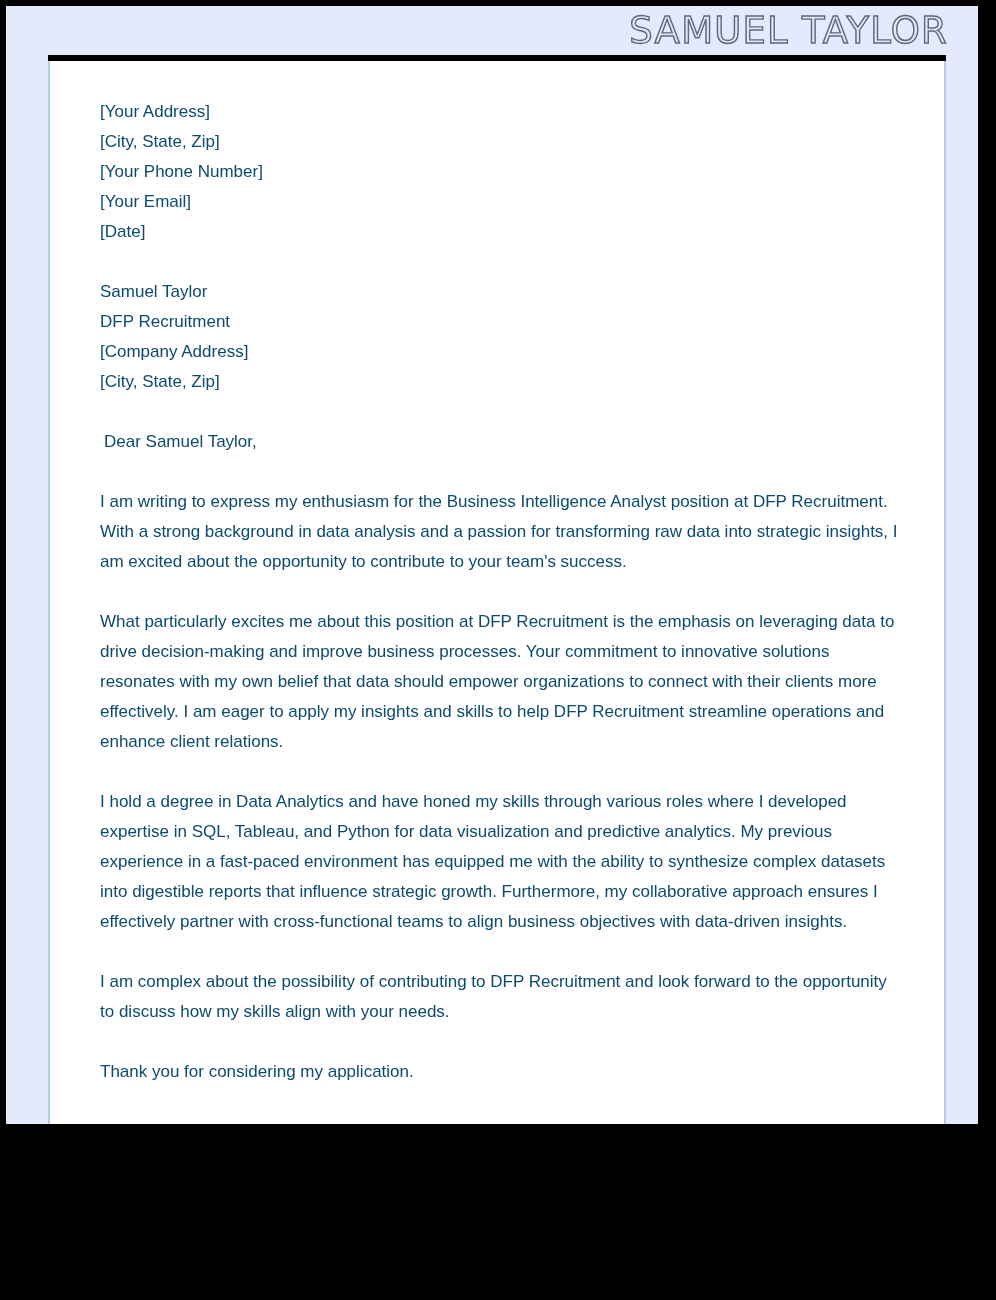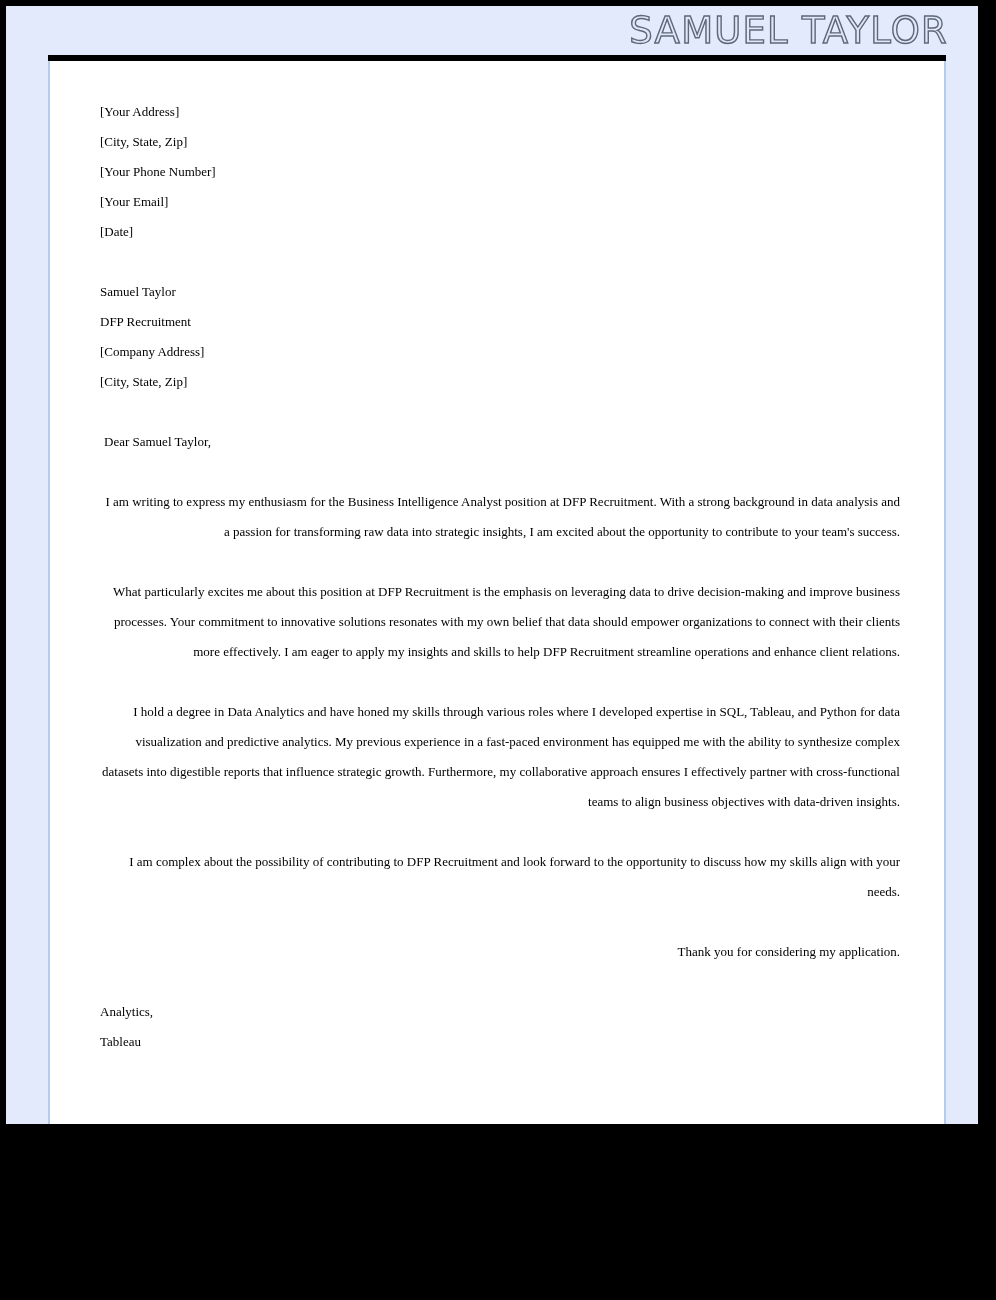--- a/index.html
+++ b/index.html
@@ -87,42 +87,42 @@
     overflow: hidden;
   }
 
   .letter-inner {
     position: relative;
     padding: 36px 48px 0 50px;
     height: 100%;
   }
 
   .letter-body {
-    font-family: Liberation Serif, serif;
-    font-size: 13px;
+    font-family: Liberation Sans, sans-serif;
+    font-size: 17px;
     line-height: 30px;
-    color: #000000;
+    color: #0c4a6e;
     width: 800px;
   }
 
   .addr-block {
     margin: 0 0 30px 0;
   }
   .addr-line {
     display: block;
     white-space: nowrap;
   }
 
   .salutation {
     margin: 0 0 30px 4px;
   }
 
   .para {
     margin: 8px 0 30px 0;
-    text-align: right;
+    text-align: left;
   }
 
   .closing-block {
     margin: 0;
   }
   .closing-line { display: block; }
 
   
   .watermark {
     position: absolute;

